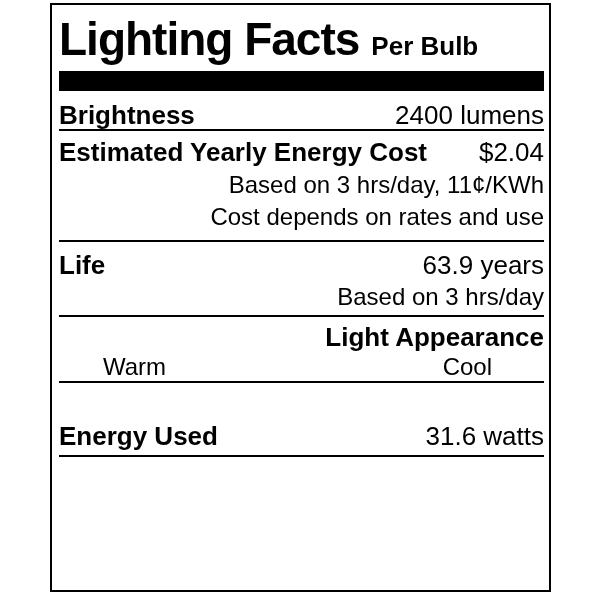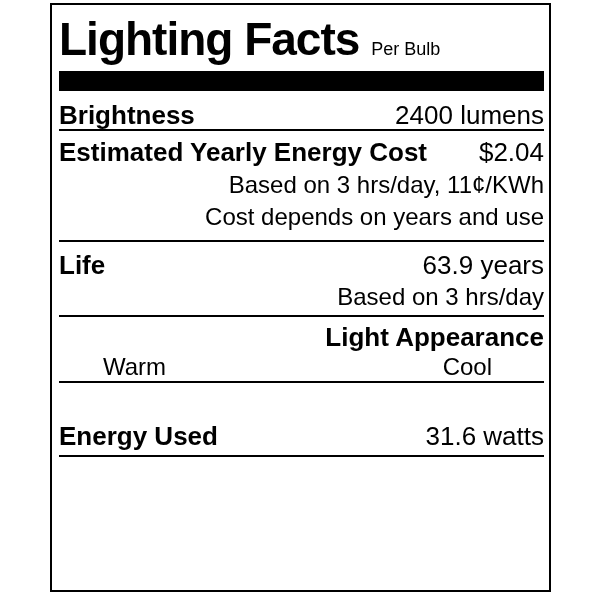--- a/index.html
+++ b/index.html
@@ -20,21 +20,21 @@
     border: 2px solid var(--ink);
     background: var(--paper);
     padding: 5px 5px 0 7px;
     display: flex;
     flex-direction: column;
     text-align: right;
   }
 
   .header { display: flex; align-items: baseline; gap: 12px; margin-top: 4px; }
   .title { font-size: 46px; font-weight: bold; line-height: 50px; letter-spacing: -1px; white-space: nowrap; }
-  .subtitle { font-size: 18px; font-weight: normal; white-space: nowrap; }
+  .subtitle { font-size: 26px; font-weight: bold; white-space: nowrap; }
 
   .thick-bar { height: 20px; background: var(--ink); margin-top: 7px; }
 
   .row { display: flex; justify-content: space-between; align-items: baseline; }
   .row-label { font-size: 26px; font-weight: bold; white-space: nowrap; }
   .row-value { font-size: 26px; font-weight: normal; white-space: nowrap; }
   .note { font-size: 24px; font-weight: normal; padding-left: 24px; line-height: 32px; }
 
   .sect { border-bottom: 2px solid var(--ink); }
 
@@ -99,21 +99,21 @@
         <span class="row-value">2400 lumens</span>
       </div>
     </div>
 
     <div class="sect sect-cost">
       <div class="row">
         <span class="row-label">Estimated Yearly Energy Cost</span>
         <span class="row-value">$2.04</span>
       </div>
       <div class="note">Based on 3 hrs/day, 11¢/KWh</div>
-      <div class="note">Cost depends on years and use</div>
+      <div class="note">Cost depends on rates and use</div>
     </div>
 
     <div class="sect sect-life">
       <div class="row">
         <span class="row-label">Life</span>
         <span class="row-value">63.9 years</span>
       </div>
       <div class="note">Based on 3 hrs/day</div>
     </div>
 

